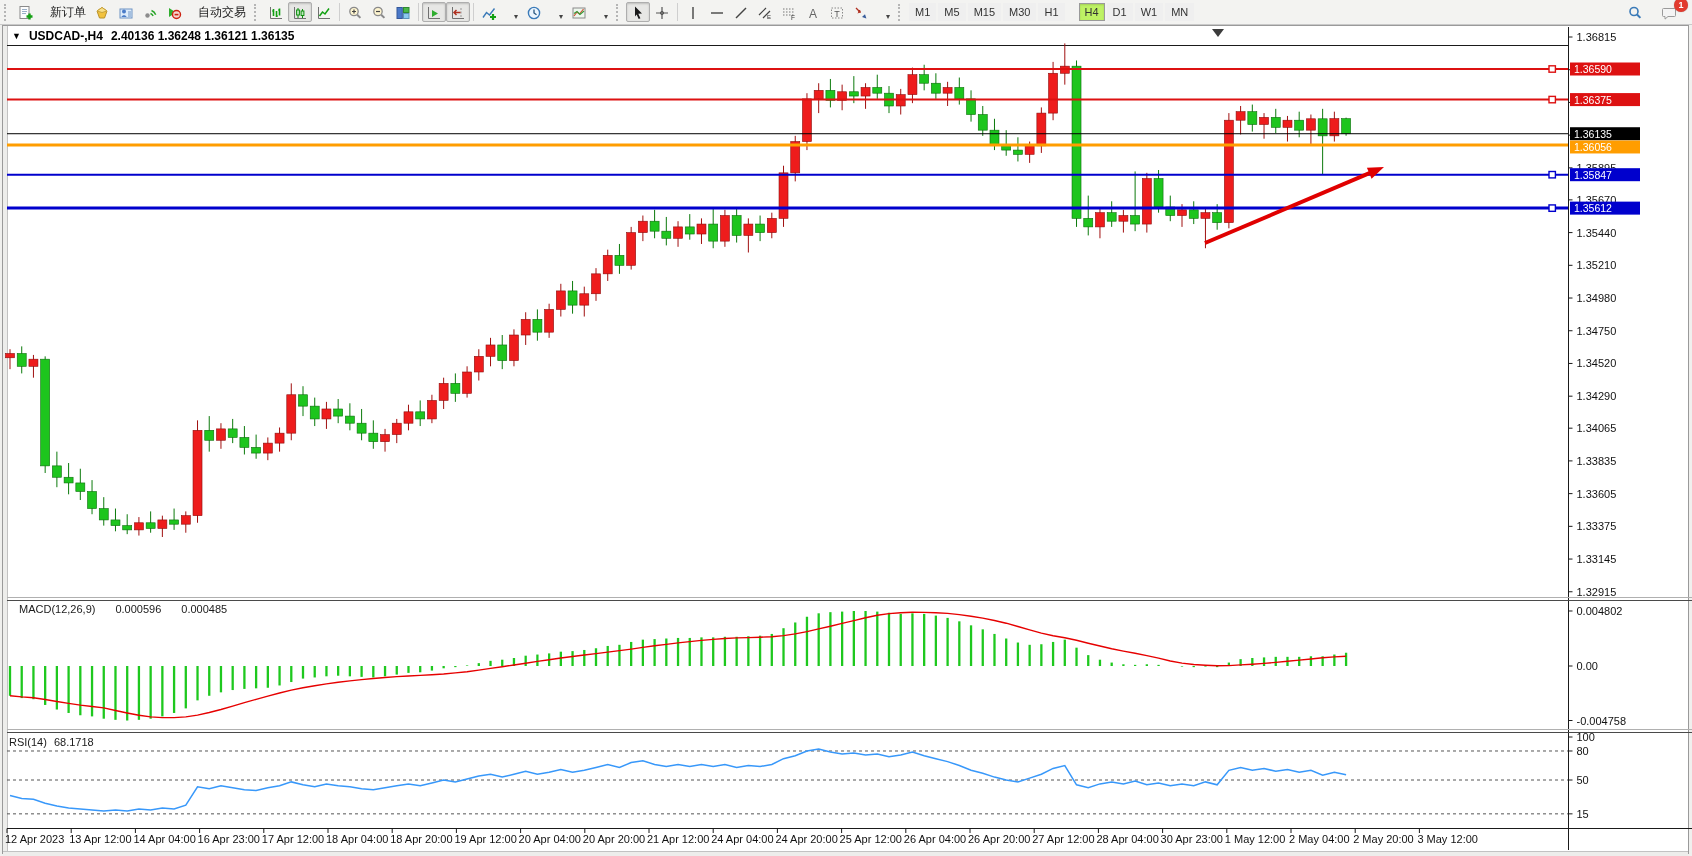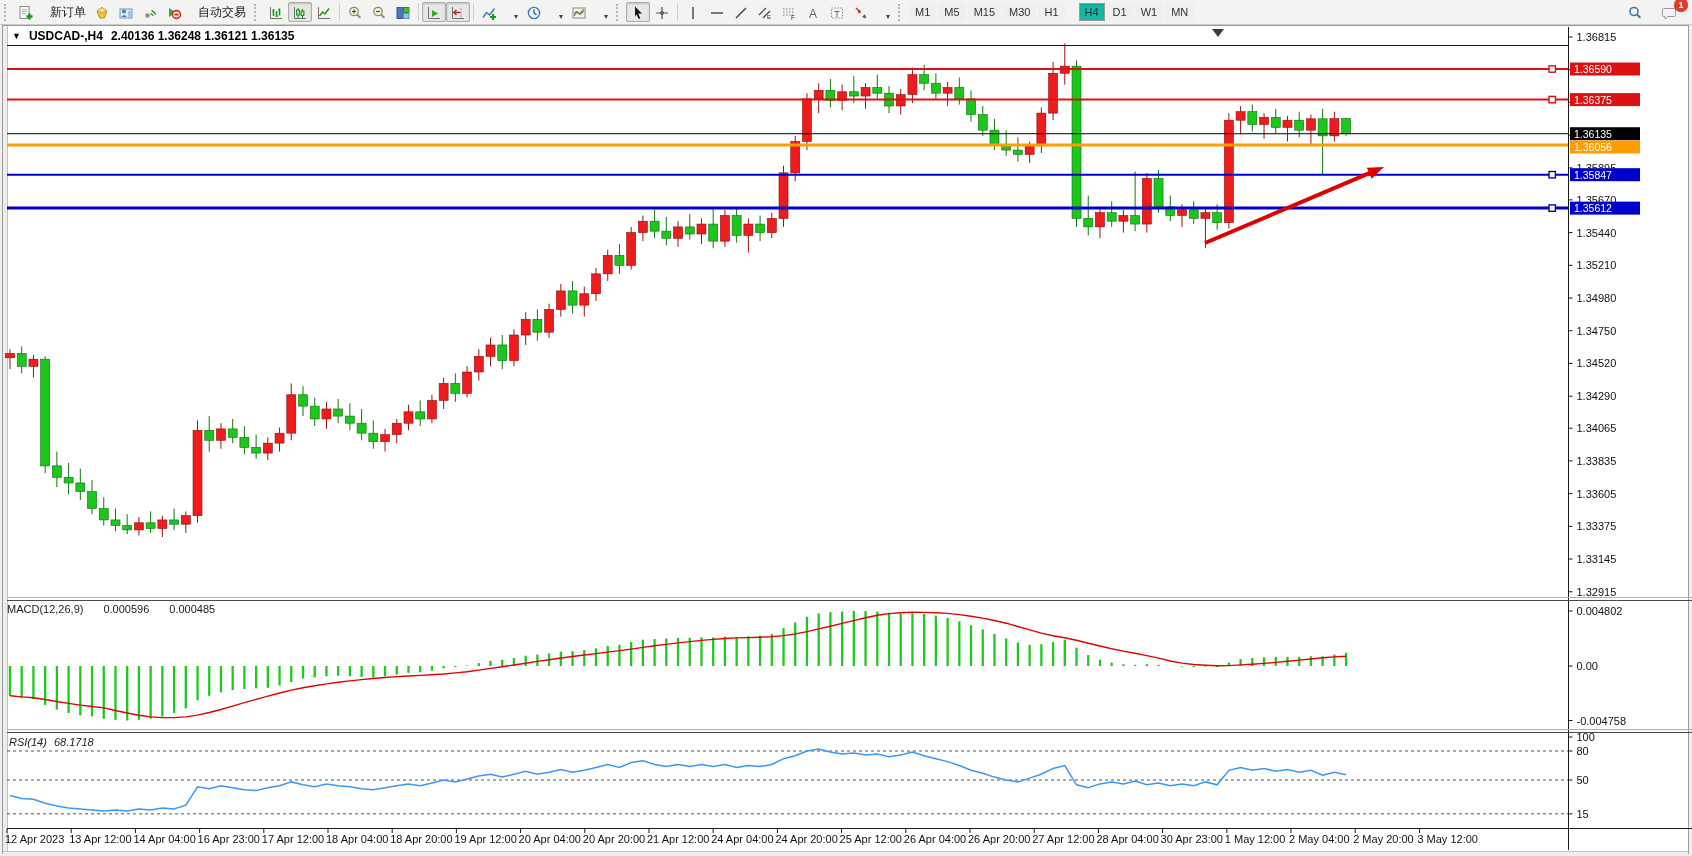--- a/index.html
+++ b/index.html
@@ -5,34 +5,34 @@
   html,body{margin:0;padding:0;background:#f0f0ee;}
   .app{position:relative;width:1692px;height:856px;overflow:hidden;font-family:"Liberation Sans",sans-serif;background:#f0f0ee;}
   
   .toolbar{position:absolute;left:0;top:0;width:1692px;height:24px;background:#f3f3f1;border-bottom:1px solid #c9c9c9;display:flex;align-items:center;z-index:30;}
   .tb-grip{width:5px;height:17px;margin:0 3px 0 4px;border-left:2px dotted #b5b5b5;}
   .tb-sep{width:1px;height:18px;background:#cfcfcf;margin:0 3px;}
   .tb-btn{height:20px;min-width:23px;display:flex;align-items:flex-end;justify-content:center;gap:16px;background:transparent;border:1px solid transparent;border-radius:2px;font:12px "Liberation Sans",sans-serif;color:#222;padding:0 3px;cursor:default;}
   .tb-btn.pressed{background:#e7e7e5;border-color:#aeaeae;box-shadow:inset 0 1px 2px rgba(0,0,0,.18);}
   .tb-caret{font-size:8px;color:#444;margin-left:1px;}
   .tf-btn{height:18px;padding:0 5px;font:11px "Liberation Sans",sans-serif;color:#333;border:1px solid transparent;display:flex;align-items:center;margin:0 1px;}
-  .tf-btn.active{border-color:#9a9a9a;background:#14b8a6;box-shadow:inset 0 1px 2px rgba(0,0,0,.15);margin-left:13px;}
+  .tf-btn.active{border-color:#9a9a9a;background:#bef264;box-shadow:inset 0 1px 2px rgba(0,0,0,.15);margin-left:13px;}
   .tb-right{margin-left:auto;display:flex;align-items:center;gap:10px;padding-right:10px;}
   .notif{position:relative;}
   .badge{position:absolute;top:-5px;right:-7px;background:#e23b2e;color:#fff;border-radius:50%;width:14px;height:14px;font:bold 9px/14px "Liberation Sans",sans-serif;text-align:center;box-shadow:0 0 1px rgba(0,0,0,.4);}
   
   .chart-window{position:absolute;left:2px;top:25px;right:3px;bottom:2px;background:#fff;border:1px solid #9a9a9a;z-index:1;}
   .win-left{position:absolute;left:3px;top:26px;width:4px;bottom:3px;background:#ededeb;border-right:1px solid #c2c2c2;z-index:2;}
   .win-bottom{position:absolute;left:3px;right:4px;top:851px;height:4px;background:#ededeb;border-top:1px solid #c2c2c2;z-index:2;}
   svg.layer{position:absolute;left:0;top:0;z-index:5;pointer-events:none;}
   .chart-title{position:absolute;left:12px;top:29px;z-index:10;font:bold 12px "Liberation Sans",sans-serif;color:#000;display:flex;gap:8px;align-items:center;}
   .chart-title .tri{font-size:9px;}
   .ind-label{position:absolute;z-index:10;font:11px "Liberation Sans",sans-serif;color:#1a1a1a;display:flex;gap:7px;}
-  #macd-label{left:7px;top:603px;gap:20px;}
-  #rsi-label{left:9px;top:736px;font-style:italic;}
+  #macd-label{left:19px;top:603px;gap:20px;}
+  #rsi-label{left:9px;top:736px;}
 </style>
 </head>
 <body>
 
 <div class="app">
 
   <div class="toolbar">
     <div class="tb-grip"></div>
 
     <button class="tb-btn">

